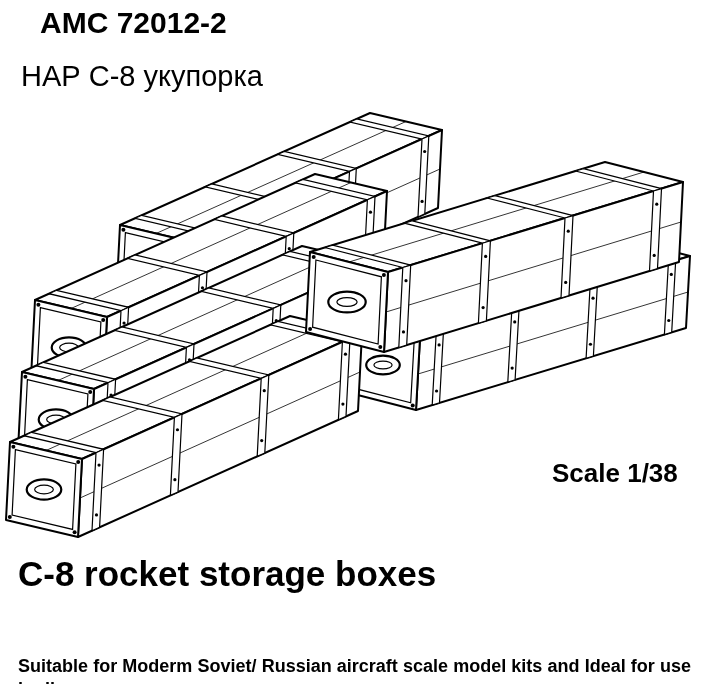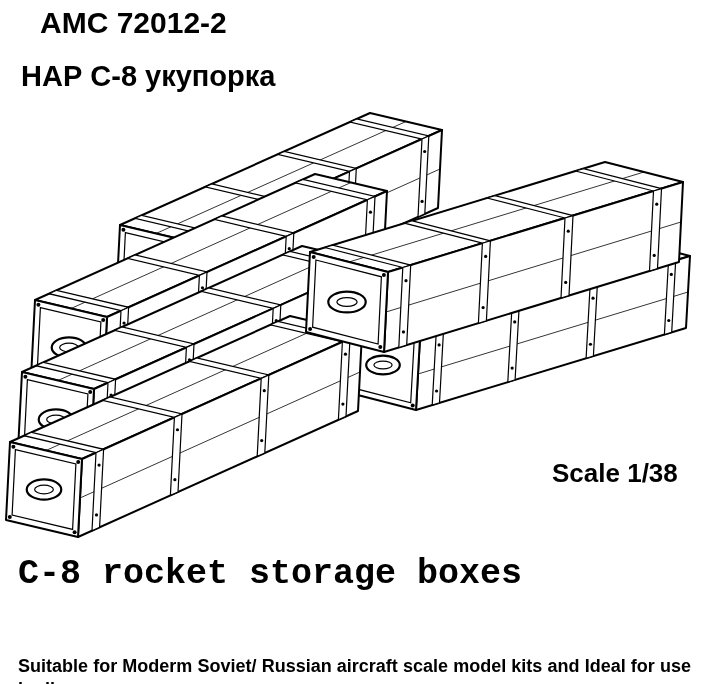--- a/index.html
+++ b/index.html
@@ -8,30 +8,30 @@
     background: #ffffff; color: #000000;
     font-family: "Liberation Sans", sans-serif;
     position: relative; overflow: hidden;
   }
   .product-code {
     position: absolute; top: 6px; left: 20px;
     font-size: 30px; font-weight: bold; white-space: nowrap; margin-left: 20px;
   }
   .subtitle {
     position: absolute; top: 60px; left: 21px;
-    font-size: 29px; font-weight: bold; white-space: nowrap;
+    font-size: 29px; font-weight: normal; white-space: nowrap;
   }
   #crates { position: absolute; top: 0; left: 0; pointer-events: none; }
   .scale-label {
     position: absolute; top: 458px; left: 552px;
     font-size: 26px; font-weight: bold; white-space: nowrap;
   }
   .main-title {
     position: absolute; top: 554px; left: 18px;
-    font-size: 35px; font-weight: bold; white-space: nowrap; font-family: Liberation Mono, monospace;
+    font-size: 35px; font-weight: bold; white-space: nowrap;
   }
   .description {
     position: absolute; top: 621px; left: 18px; width: 673px;
     font-size: 18px; font-weight: bold; line-height: 1.3;
     text-align: justify;
     margin-top: 34px;
   }
 </style>
 </head>
 <body>

